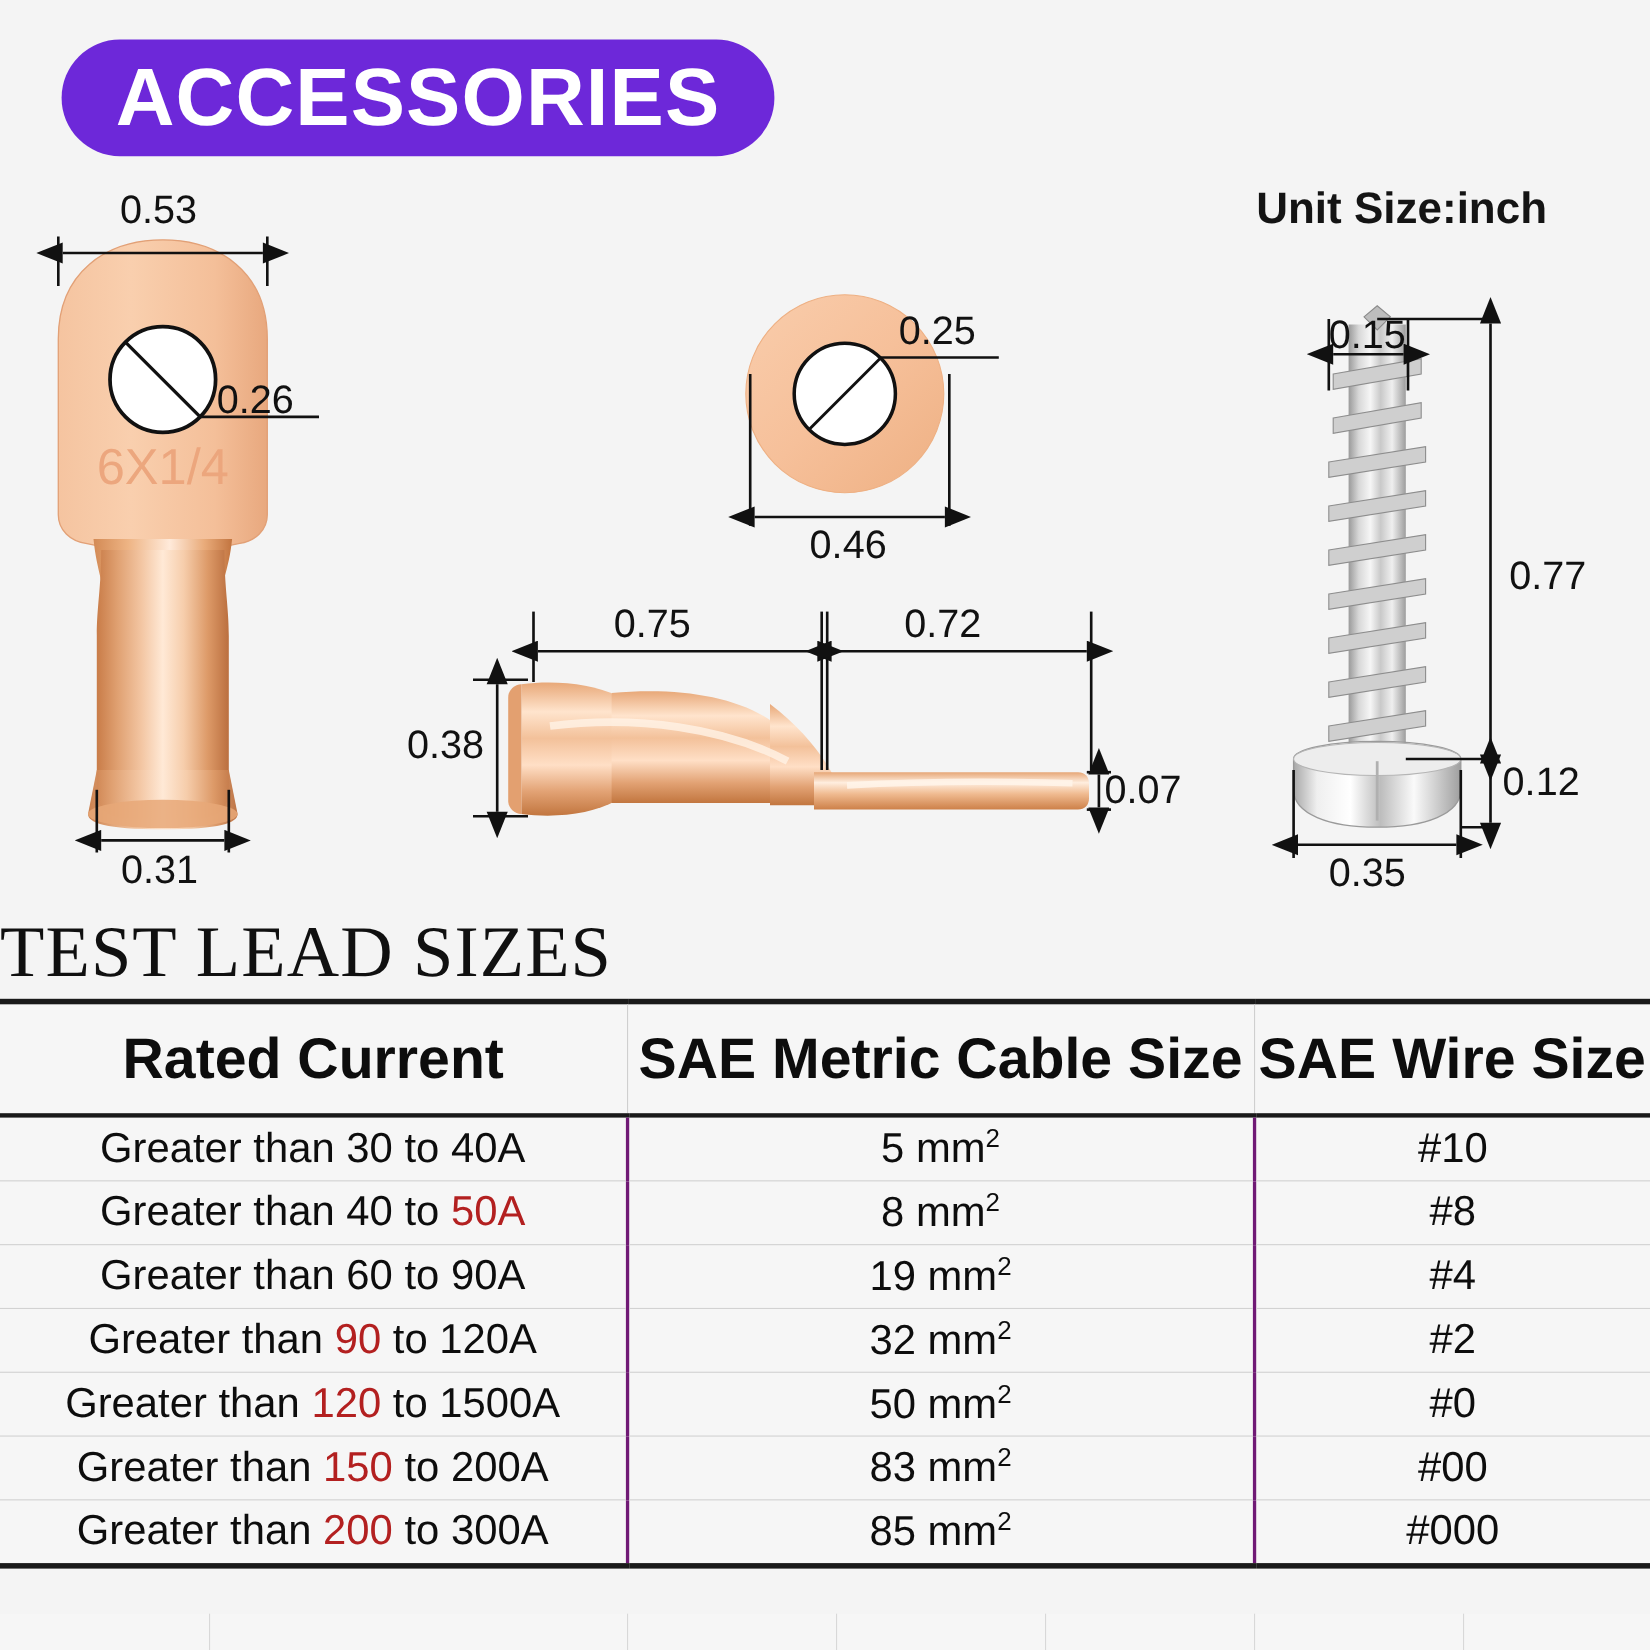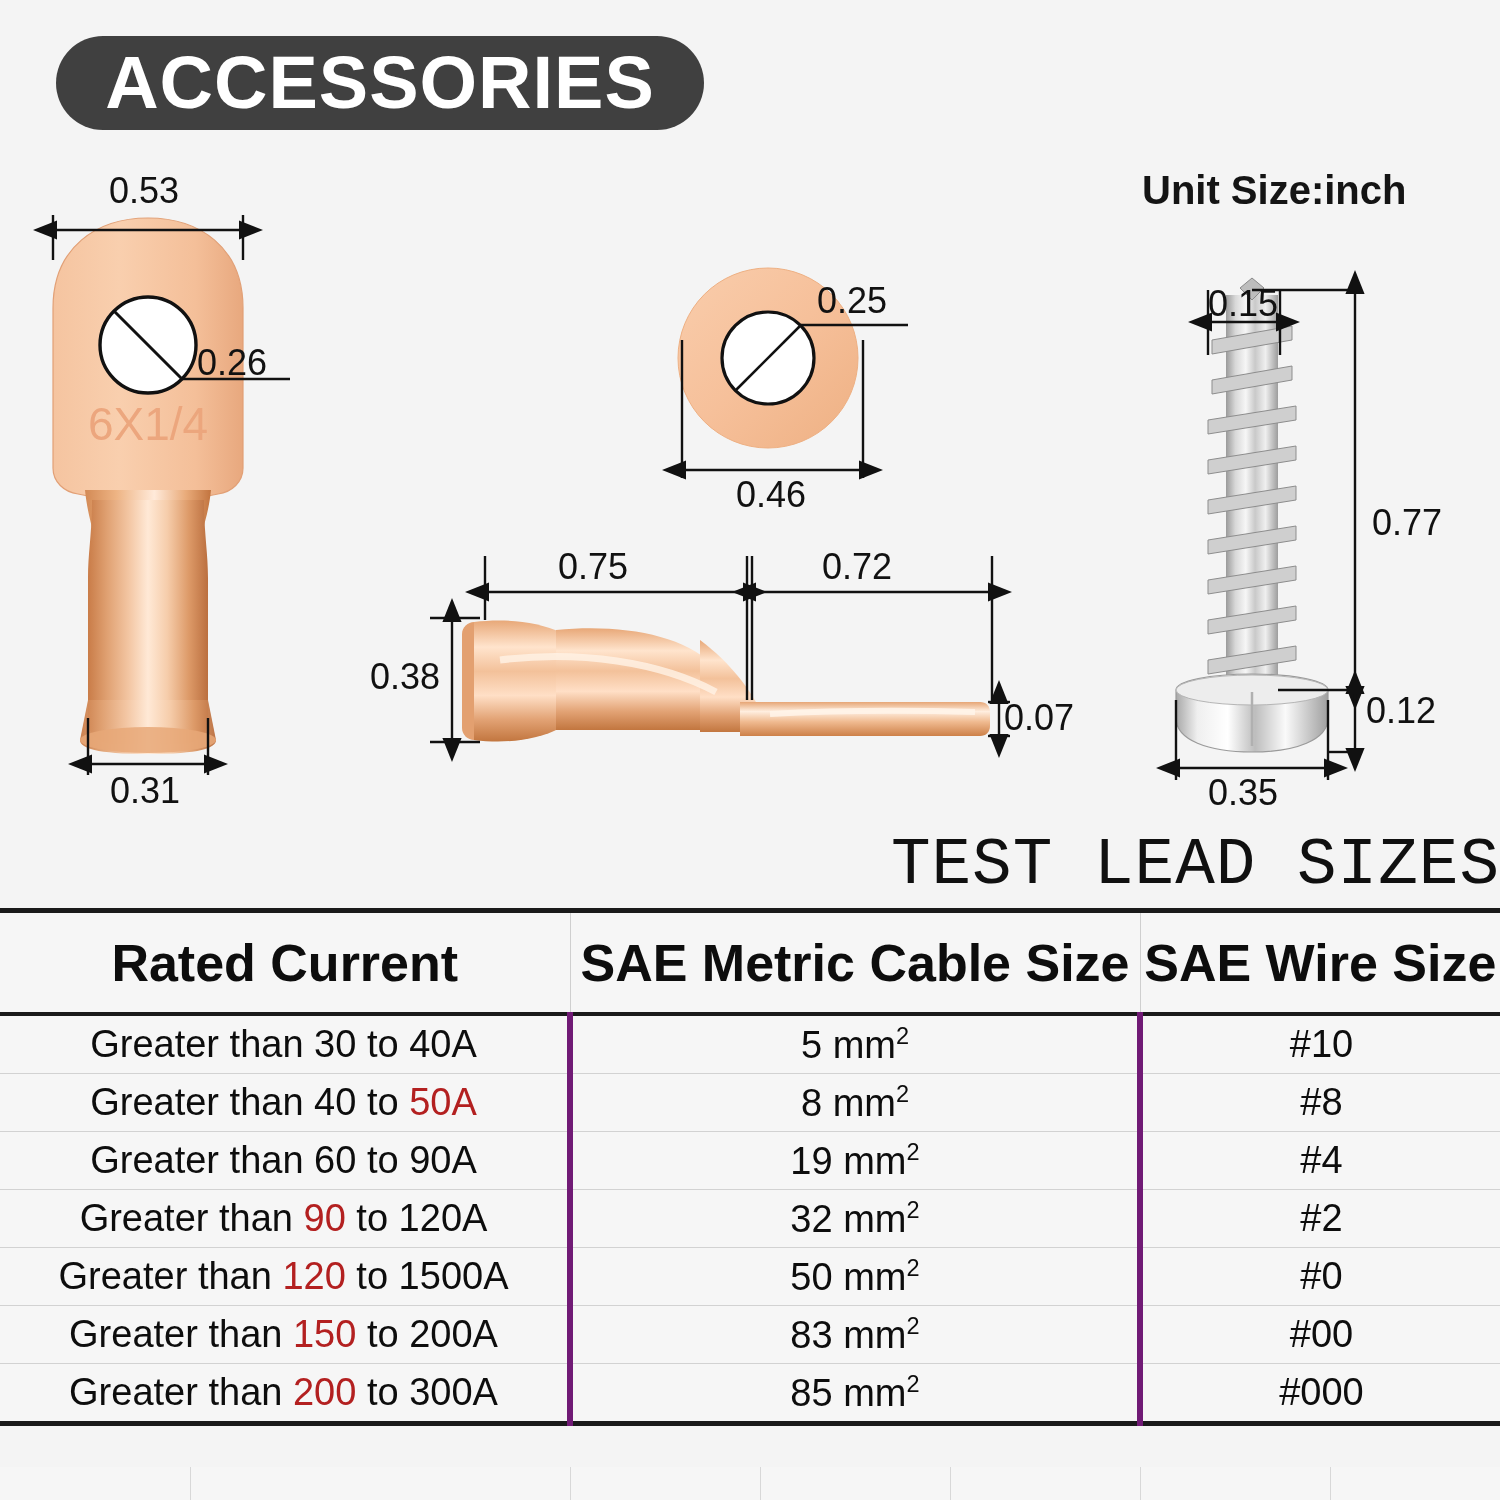--- a/index.html
+++ b/index.html
@@ -17,22 +17,22 @@
     background: #f4f4f4;
     overflow: hidden;
   }
 
   
   #accessories-badge {
     position: absolute;
     left: 56px;
     top: 36px;
     width: 648px;
-    height: 94px;
-    background: #404040;
+    height: 106px;
+    background: #6d28d9;
     border-radius: 53px;
     display: flex;
     align-items: center;
     justify-content: center;
   }
   #accessories-badge .label {
     color: #ffffff;
     font-size: 74px;
     font-weight: bold;
     letter-spacing: 1px;
@@ -69,25 +69,25 @@
     height: 1500px;
     pointer-events: none;
   }
 
   
   #test-lead-title {
     position: absolute;
     left: 0;
     top: 828px;
     width: 1500px;
-    text-align: right;
+    text-align: left;
     font-size: 66px;
     color: #101010;
     letter-spacing: 1px;
-    font-family: Liberation Mono, monospace;
+    font-family: Liberation Serif, serif;
   }
 
   
   #sizes-table {
     position: absolute;
     left: 0;
     top: 908px;
     width: 1500px;
     border-collapse: collapse;
     table-layout: fixed;
@@ -109,21 +109,21 @@
     background: #f6f6f6;
     text-align: center;
     vertical-align: middle;
   }
   #sizes-table thead th:first-child { border-left: none; }
   #sizes-table thead th:last-child  { border-right: none; }
 
   #sizes-table tbody td {
     height: 57px;
     border-bottom: 1px solid #d2d2d2;
-    border-left: 6px solid #701a75;
+    border-left: 3px solid #701a75;
     border-right: 1px solid #cfcfcf;
     font-size: 38px;
     color: #0d0d0d;
     text-align: center;
     vertical-align: middle;
     background: #f6f6f6;
     padding: 0;
   }
   #sizes-table tbody td:first-child { border-left: none; }
   #sizes-table tbody td:last-child  { border-right: none; }

